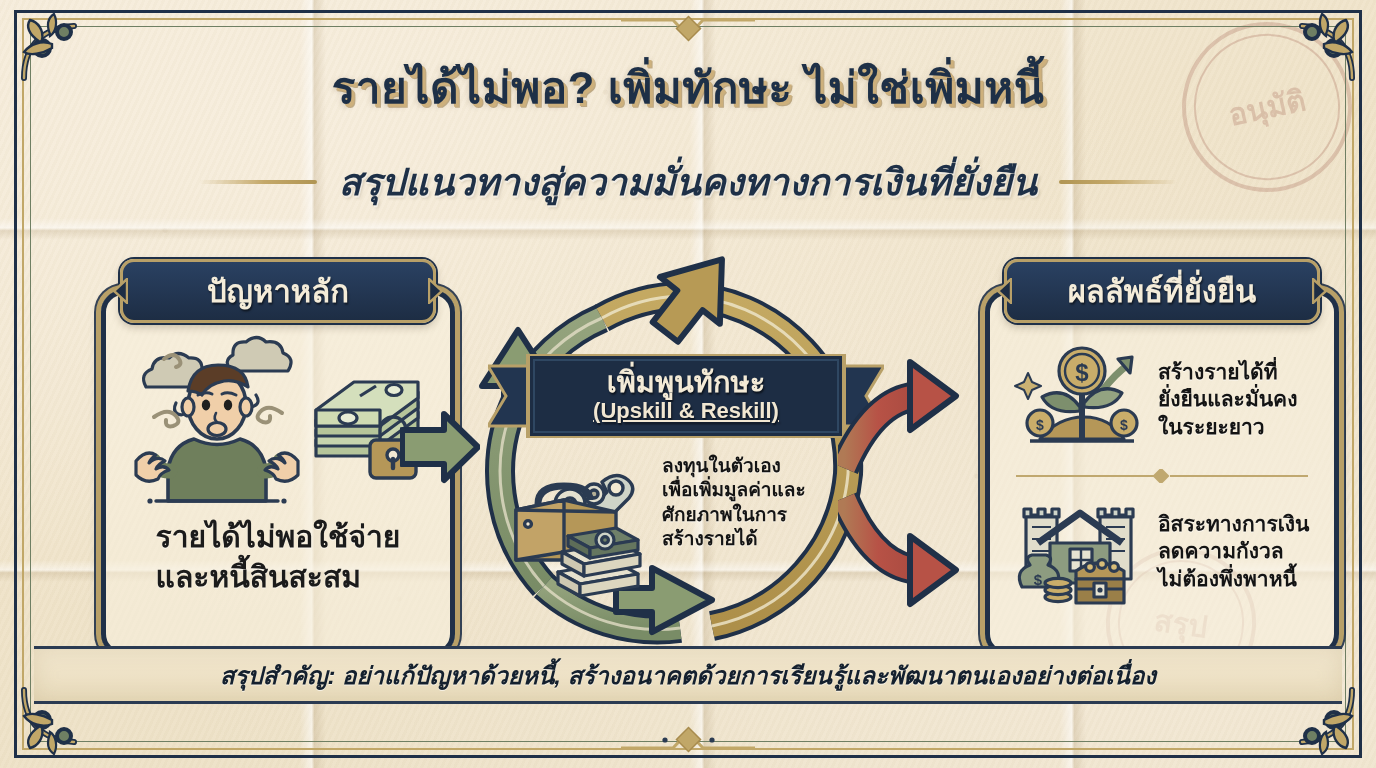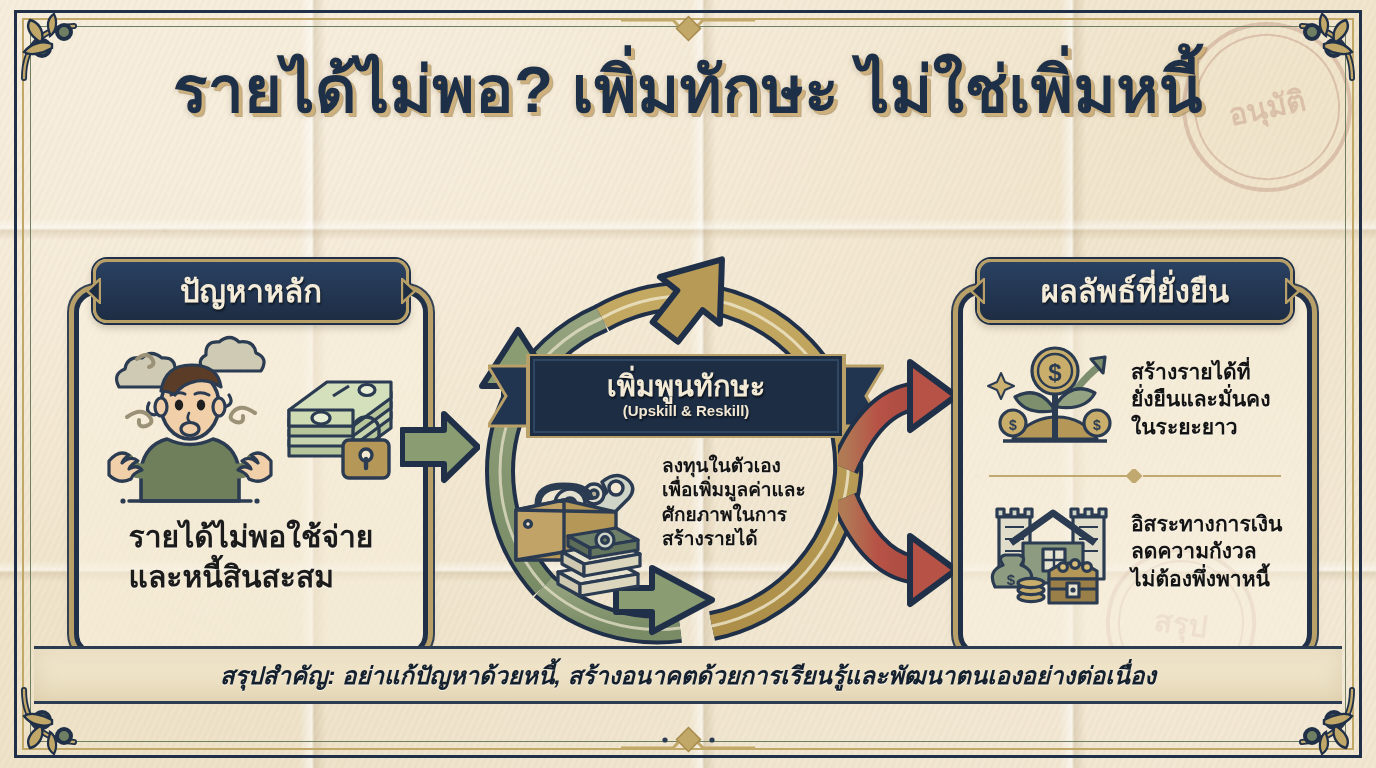--- a/index.html
+++ b/index.html
@@ -47,38 +47,39 @@
   .corner.tr{right:16px;top:12px;transform:scaleX(-1);}
   .corner.bl{left:16px;bottom:12px;transform:scaleY(-1);}
   .corner.br{right:16px;bottom:12px;transform:scale(-1,-1);}
   .edge-diamond{position:absolute;pointer-events:none;}
   .edge-diamond.top{left:50%;top:6px;transform:translateX(-50%);}
   .edge-diamond.bottom{left:50%;bottom:6px;transform:translateX(-50%) scaleY(-1);}
 
   
   .title-wrap{position:absolute;left:0;right:0;top:56px;text-align:center;}
   .main-title{
-    font-size:64px;font-weight:bold;color:#1e3047;letter-spacing:.5px;
+    font-size:44px;font-weight:bold;color:#1e3047;letter-spacing:.5px;
     line-height:1.08;white-space:nowrap;
     text-shadow:
        3px 3px 0 #cdb07c,
        4px 4px 0 rgba(150,120,70,.55),
        0 2px 6px rgba(80,60,30,.22);
+    margin-top: 8px;
   }
   .sub-row{position:absolute;left:0;right:0;top:152px;display:flex;align-items:center;justify-content:center;gap:22px;}
   .sub-rule{height:4px;width:118px;border-radius:3px;
     background:linear-gradient(90deg,rgba(193,167,104,0) 0%,#c4a869 55%,#b09553 100%);}
   .sub-rule.right{background:linear-gradient(270deg,rgba(193,167,104,0) 0%,#c4a869 55%,#b09553 100%);}
   .subtitle{font-size:37px;font-weight:bold;font-style:italic;color:#1e3047;white-space:nowrap;
     text-shadow:1px 2px 0 rgba(255,255,255,.55),2px 3px 3px rgba(90,70,40,.18);}
 
   
   .panel{position:absolute;border-radius:22px;background:rgba(247,240,223,.55);
     border:5px solid #1f3048;
-    box-shadow:0 0 0 5px #b8a068, 0 0 0 7px rgba(31,48,72,.9), 0 6px 14px rgba(70,55,25,.17);}
+    box-shadow:0 0 0 5px #b8a068, 0 0 0 7px rgba(31,48,72,.9), 0 6px 14px rgba(70,55,25,.17);margin-left:27px;}
   #panel-left{left:74px;top:290px;width:344px;height:356px;}
   #panel-right{left:958px;top:290px;width:344px;height:356px;}
 
   .panel-head{position:absolute;top:-36px;left:14px;right:14px;height:58px;border-radius:14px;
     background:linear-gradient(180deg,#2a4162 0%,#1d2d44 100%);
     border:3px solid #b8a068;
     box-shadow:0 0 0 2px #1f3048, 0 4px 8px rgba(60,45,20,.28);
     display:flex;align-items:center;justify-content:center;}
   .panel-head .notch{position:absolute;top:50%;width:16px;height:26px;transform:translateY(-50%);}
   .panel-head .notch.l{left:-11px;}
@@ -101,22 +102,22 @@
   
   #center{position:absolute;left:452px;top:226px;width:460px;height:430px;}
   .cycle{position:absolute;inset:0;}
   .center-label{position:absolute;left:0;right:0;top:84px;text-align:center;
     font-size:30px;font-weight:bold;color:#1b2c44;text-shadow:0 1px 0 rgba(255,255,255,.6);}
   .ribbon{position:absolute;left:36px;right:28px;top:128px;height:84px;}
   .ribbon-text{position:absolute;inset:0;display:flex;flex-direction:column;
     align-items:center;justify-content:center;gap:0;}
   .ribbon-th{font-size:29px;font-weight:bold;color:#f3ead6;line-height:1.05;
     text-shadow:1px 2px 2px rgba(0,0,0,.6);}
-  .ribbon-en{font-size:15px;font-weight:bold;color:#f1e7d2;line-height:1.25;
-    text-shadow:1px 2px 2px rgba(0,0,0,.6);}
+  .ribbon-en{font-size:22px;font-weight:bold;color:#f1e7d2;line-height:1.25;
+    text-shadow:1px 2px 2px rgba(0,0,0,.6);text-decoration:underline;}
   .center-bottom{position:absolute;left:54px;top:222px;width:372px;display:flex;align-items:flex-start;gap:6px;}
   .center-desc{font-size:19px;font-weight:bold;color:#141414;line-height:1.28;
     text-shadow:0 1px 0 rgba(255,255,255,.55);padding-top:6px;}
 
   
   .conn{position:absolute;pointer-events:none;}
   #arrow-left-in{left:400px;top:410px;}
   #arrows-right{left:838px;top:348px;}
 
   
@@ -219,20 +220,25 @@
     <svg width="150" height="46" viewBox="0 0 150 46">
       <path d="M8 14 L60 14 L75 30 L90 14 L142 14" fill="none" stroke="#c1a768" stroke-width="3"></path>
       <rect x="67" y="14" width="17" height="17" transform="rotate(45 75.5 22.5)" fill="#c1a768" stroke="#a88c4e" stroke-width="1.5"></rect>
       <circle cx="52" cy="22" r="2.6" fill="#2b3b52"></circle>
       <circle cx="99" cy="22" r="2.6" fill="#2b3b52"></circle>
     </svg>
   </div>
 
   <div class="title-wrap">
     <div class="main-title">รายได้ไม่พอ? เพิ่มทักษะ ไม่ใช่เพิ่มหนี้</div>
+  </div>
+  <div class="sub-row">
+    <div class="sub-rule"></div>
+    <div class="subtitle">สรุปแนวทางสู่ความมั่นคงทางการเงินที่ยั่งยืน</div>
+    <div class="sub-rule right"></div>
   </div>
 
   <div class="panel" id="panel-left">
     <div class="panel-head">
       <div class="notch l">
         <svg width="16" height="26" viewBox="0 0 16 26">
             <path d="M15 1 L2 13 L15 25 Z" fill="#1d2d44" stroke="#b8a068" stroke-width="2.4"></path>
           </svg>
       </div>
       <div class="notch r">

